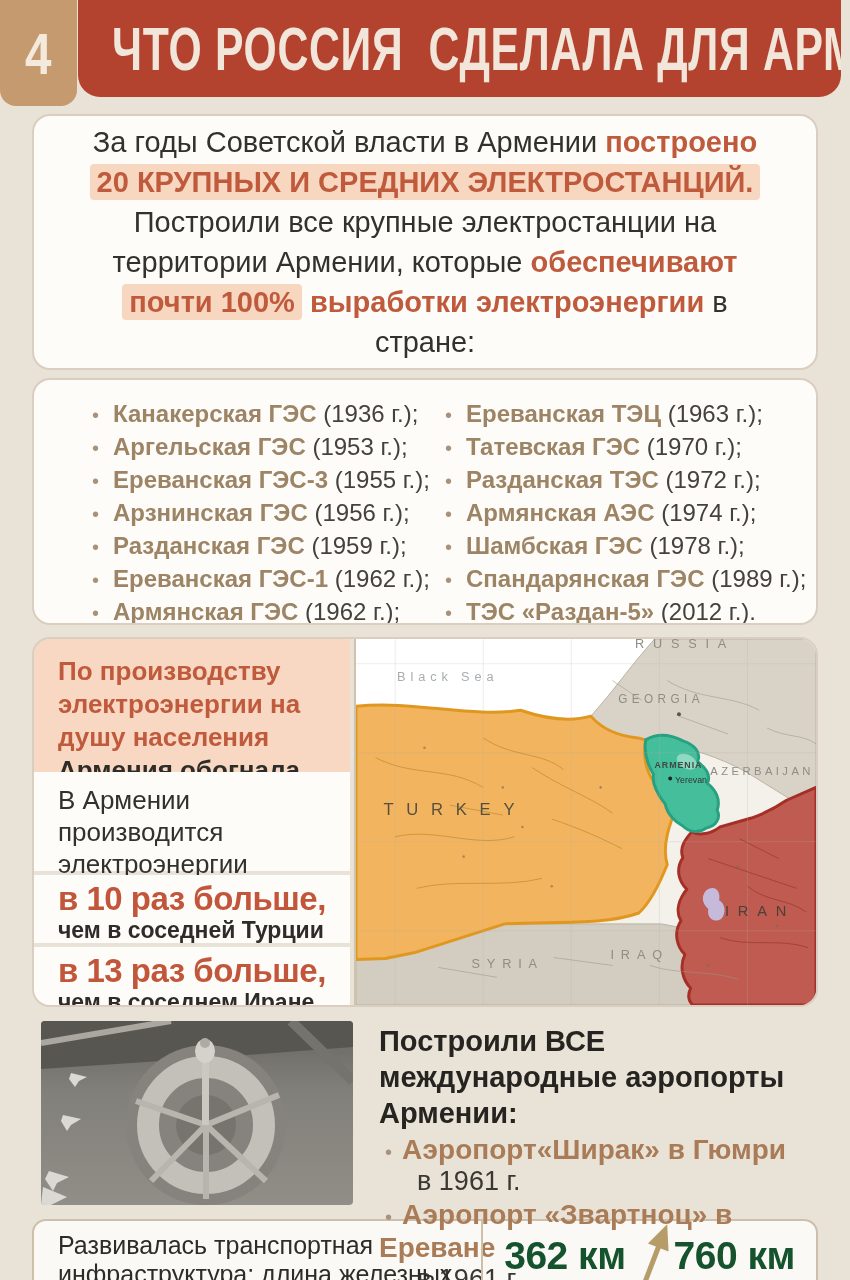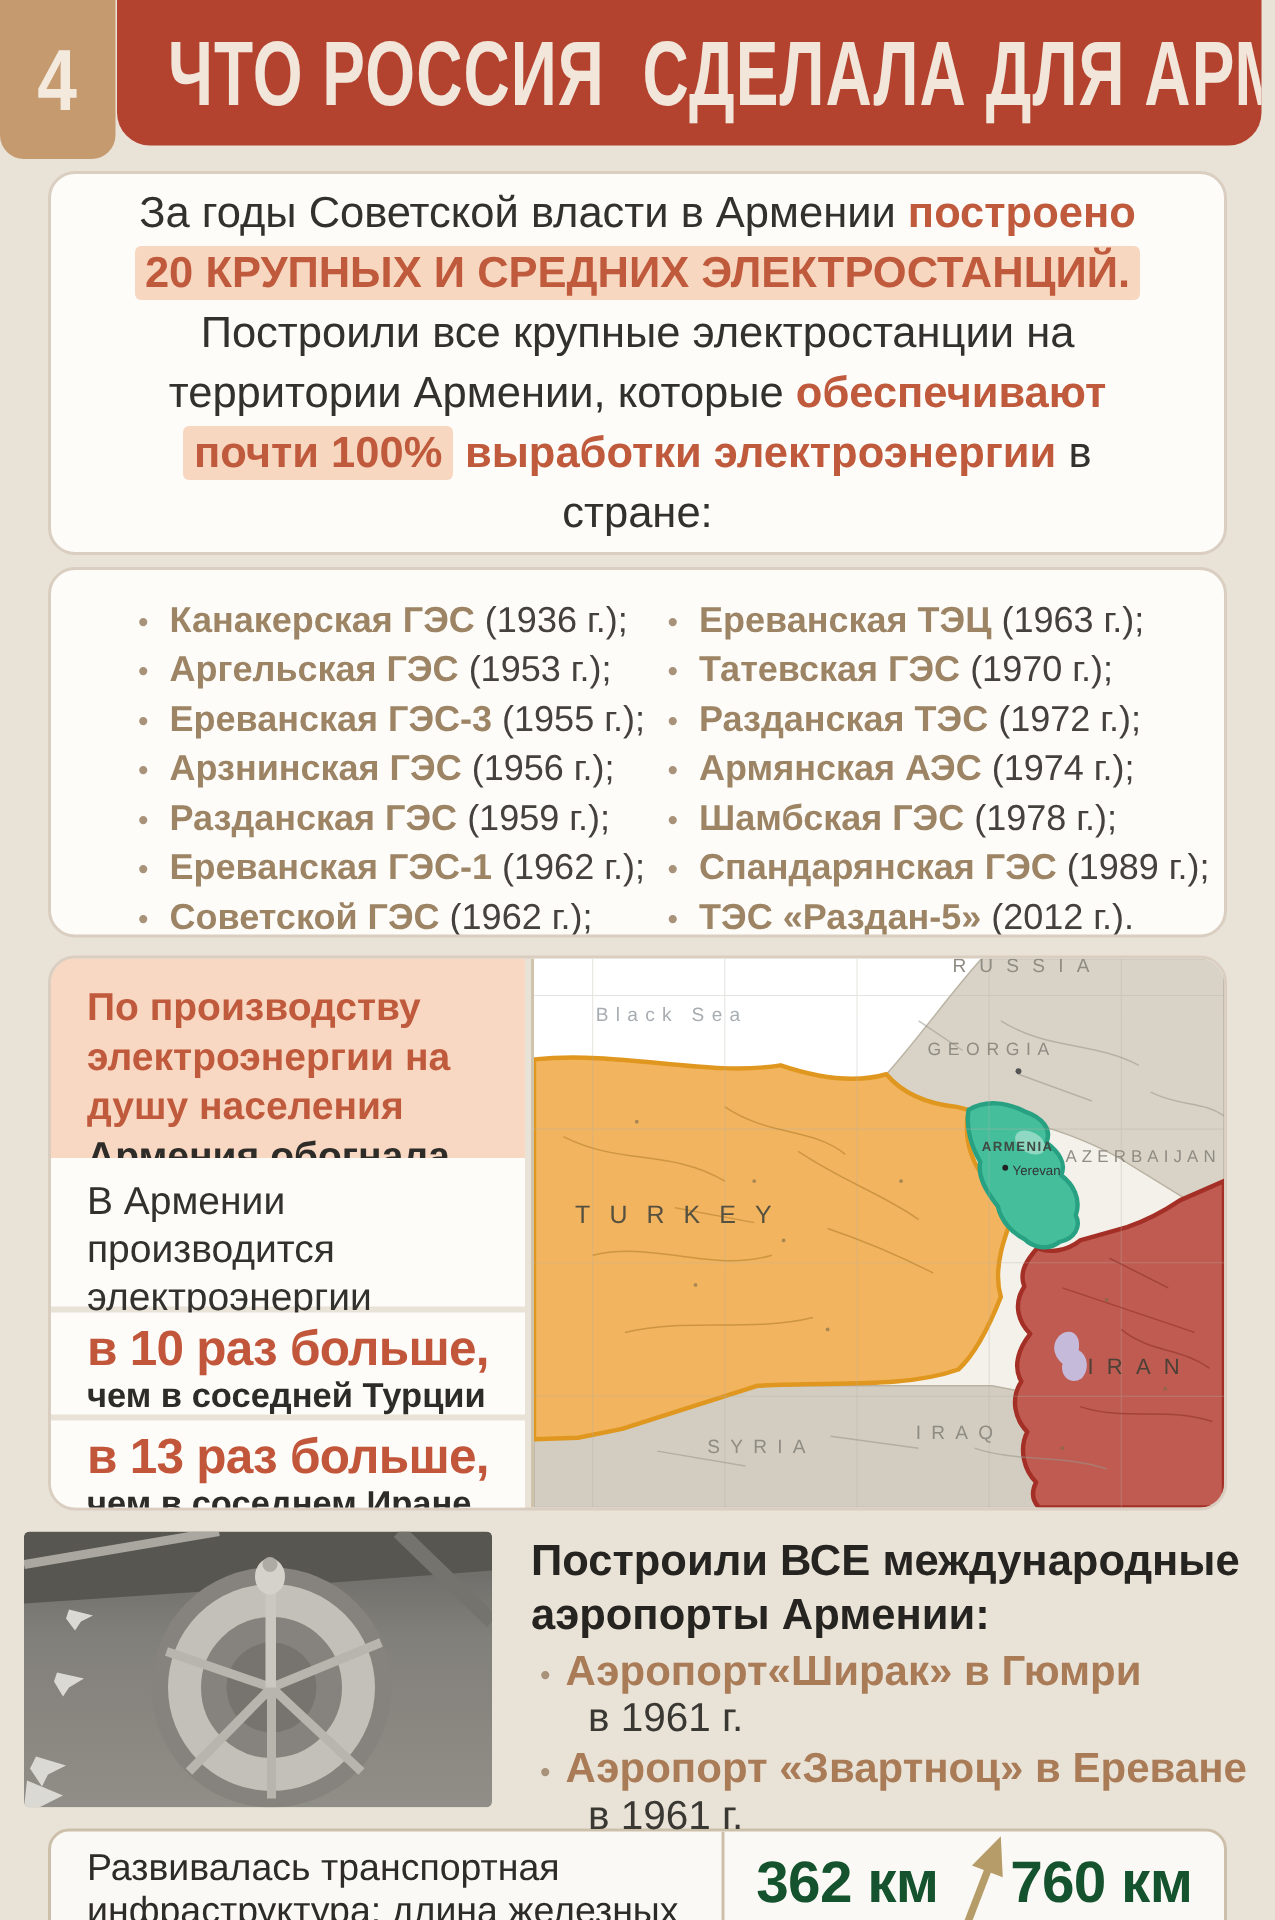--- a/index.html
+++ b/index.html
@@ -61,21 +61,21 @@
   .white-block { background:#fdfcf9; height:99px; padding:12px 18px 0 24px;
     font-size:26px; line-height:32px; color:#33312d; }
   .white-block .dark { font-weight:bold; color:#2e2c28; }
   .stat-block { background:#fdfcf9; margin-top:4px; flex:1; padding:6px 18px 0 24px; }
   .stat-big { color:#c2563a; font-weight:bold; font-size:33px; line-height:36px; letter-spacing:-0.5px; }
   .stat-sub { color:#2e2c28; font-weight:bold; font-size:23px; line-height:26px; }
   .map-panel { flex:1; background:#f7f5ef; border-left:2px solid #cfc3ae; }
   .map-panel svg { width:100%; height:100%; display:block; }
 
   
-  .airports { margin:14px 16px 0; height:186px; display:flex; }
+  .airports { margin:14px 41px 0; height:186px; display:flex; }
   .photo { width:312px; height:184px; border-radius:4px; overflow:hidden; flex:none; }
   .photo svg { width:100%; height:100%; display:block; }
   .air-text { padding:2px 0 0 26px; }
   .air-heading { font-size:29px; font-weight:bold; color:#262420; line-height:36px; }
   .air-item { margin-top:2px; }
   .air-name { color:#a97c57; font-weight:bold; font-size:28px; line-height:33px; }
   .air-item .blt { margin:0 10px 0 6px; }
   .air-year { color:#3a3833; font-size:27px; line-height:30px; padding-left:38px; }
 
   
@@ -111,21 +111,21 @@
 </div>
 
 <div class="card stations-card">
   <ul class="station-col">
     <li class="station"><span class="blt">•</span><span class="sname">Канакерская ГЭС</span> <span class="syear">(1936 г.);</span></li>
     <li class="station"><span class="blt">•</span><span class="sname">Аргельская ГЭС</span> <span class="syear">(1953 г.);</span></li>
     <li class="station"><span class="blt">•</span><span class="sname">Ереванская ГЭС-3</span> <span class="syear">(1955 г.);</span></li>
     <li class="station"><span class="blt">•</span><span class="sname">Арзнинская ГЭС</span> <span class="syear">(1956 г.);</span></li>
     <li class="station"><span class="blt">•</span><span class="sname">Разданская ГЭС</span> <span class="syear">(1959 г.);</span></li>
     <li class="station"><span class="blt">•</span><span class="sname">Ереванская ГЭС-1</span> <span class="syear">(1962 г.);</span></li>
-    <li class="station"><span class="blt">•</span><span class="sname">Советской ГЭС</span> <span class="syear">(1962 г.);</span></li>
+    <li class="station"><span class="blt">•</span><span class="sname">Армянская ГЭС</span> <span class="syear">(1962 г.);</span></li>
   </ul>
   <ul class="station-col right">
     <li class="station"><span class="blt">•</span><span class="sname">Ереванская ТЭЦ</span> <span class="syear">(1963 г.);</span></li>
     <li class="station"><span class="blt">•</span><span class="sname">Татевская ГЭС</span> <span class="syear">(1970 г.);</span></li>
     <li class="station"><span class="blt">•</span><span class="sname">Разданская ТЭС</span> <span class="syear">(1972 г.);</span></li>
     <li class="station"><span class="blt">•</span><span class="sname">Армянская АЭС</span> <span class="syear">(1974 г.);</span></li>
     <li class="station"><span class="blt">•</span><span class="sname">Шамбская ГЭС</span> <span class="syear">(1978 г.);</span></li>
     <li class="station"><span class="blt">•</span><span class="sname">Спандарянская ГЭС</span> <span class="syear">(1989 г.);</span></li>
     <li class="station"><span class="blt">•</span><span class="sname">ТЭС «Раздан-5»</span> <span class="syear">(2012 г.).</span></li>
   </ul>

